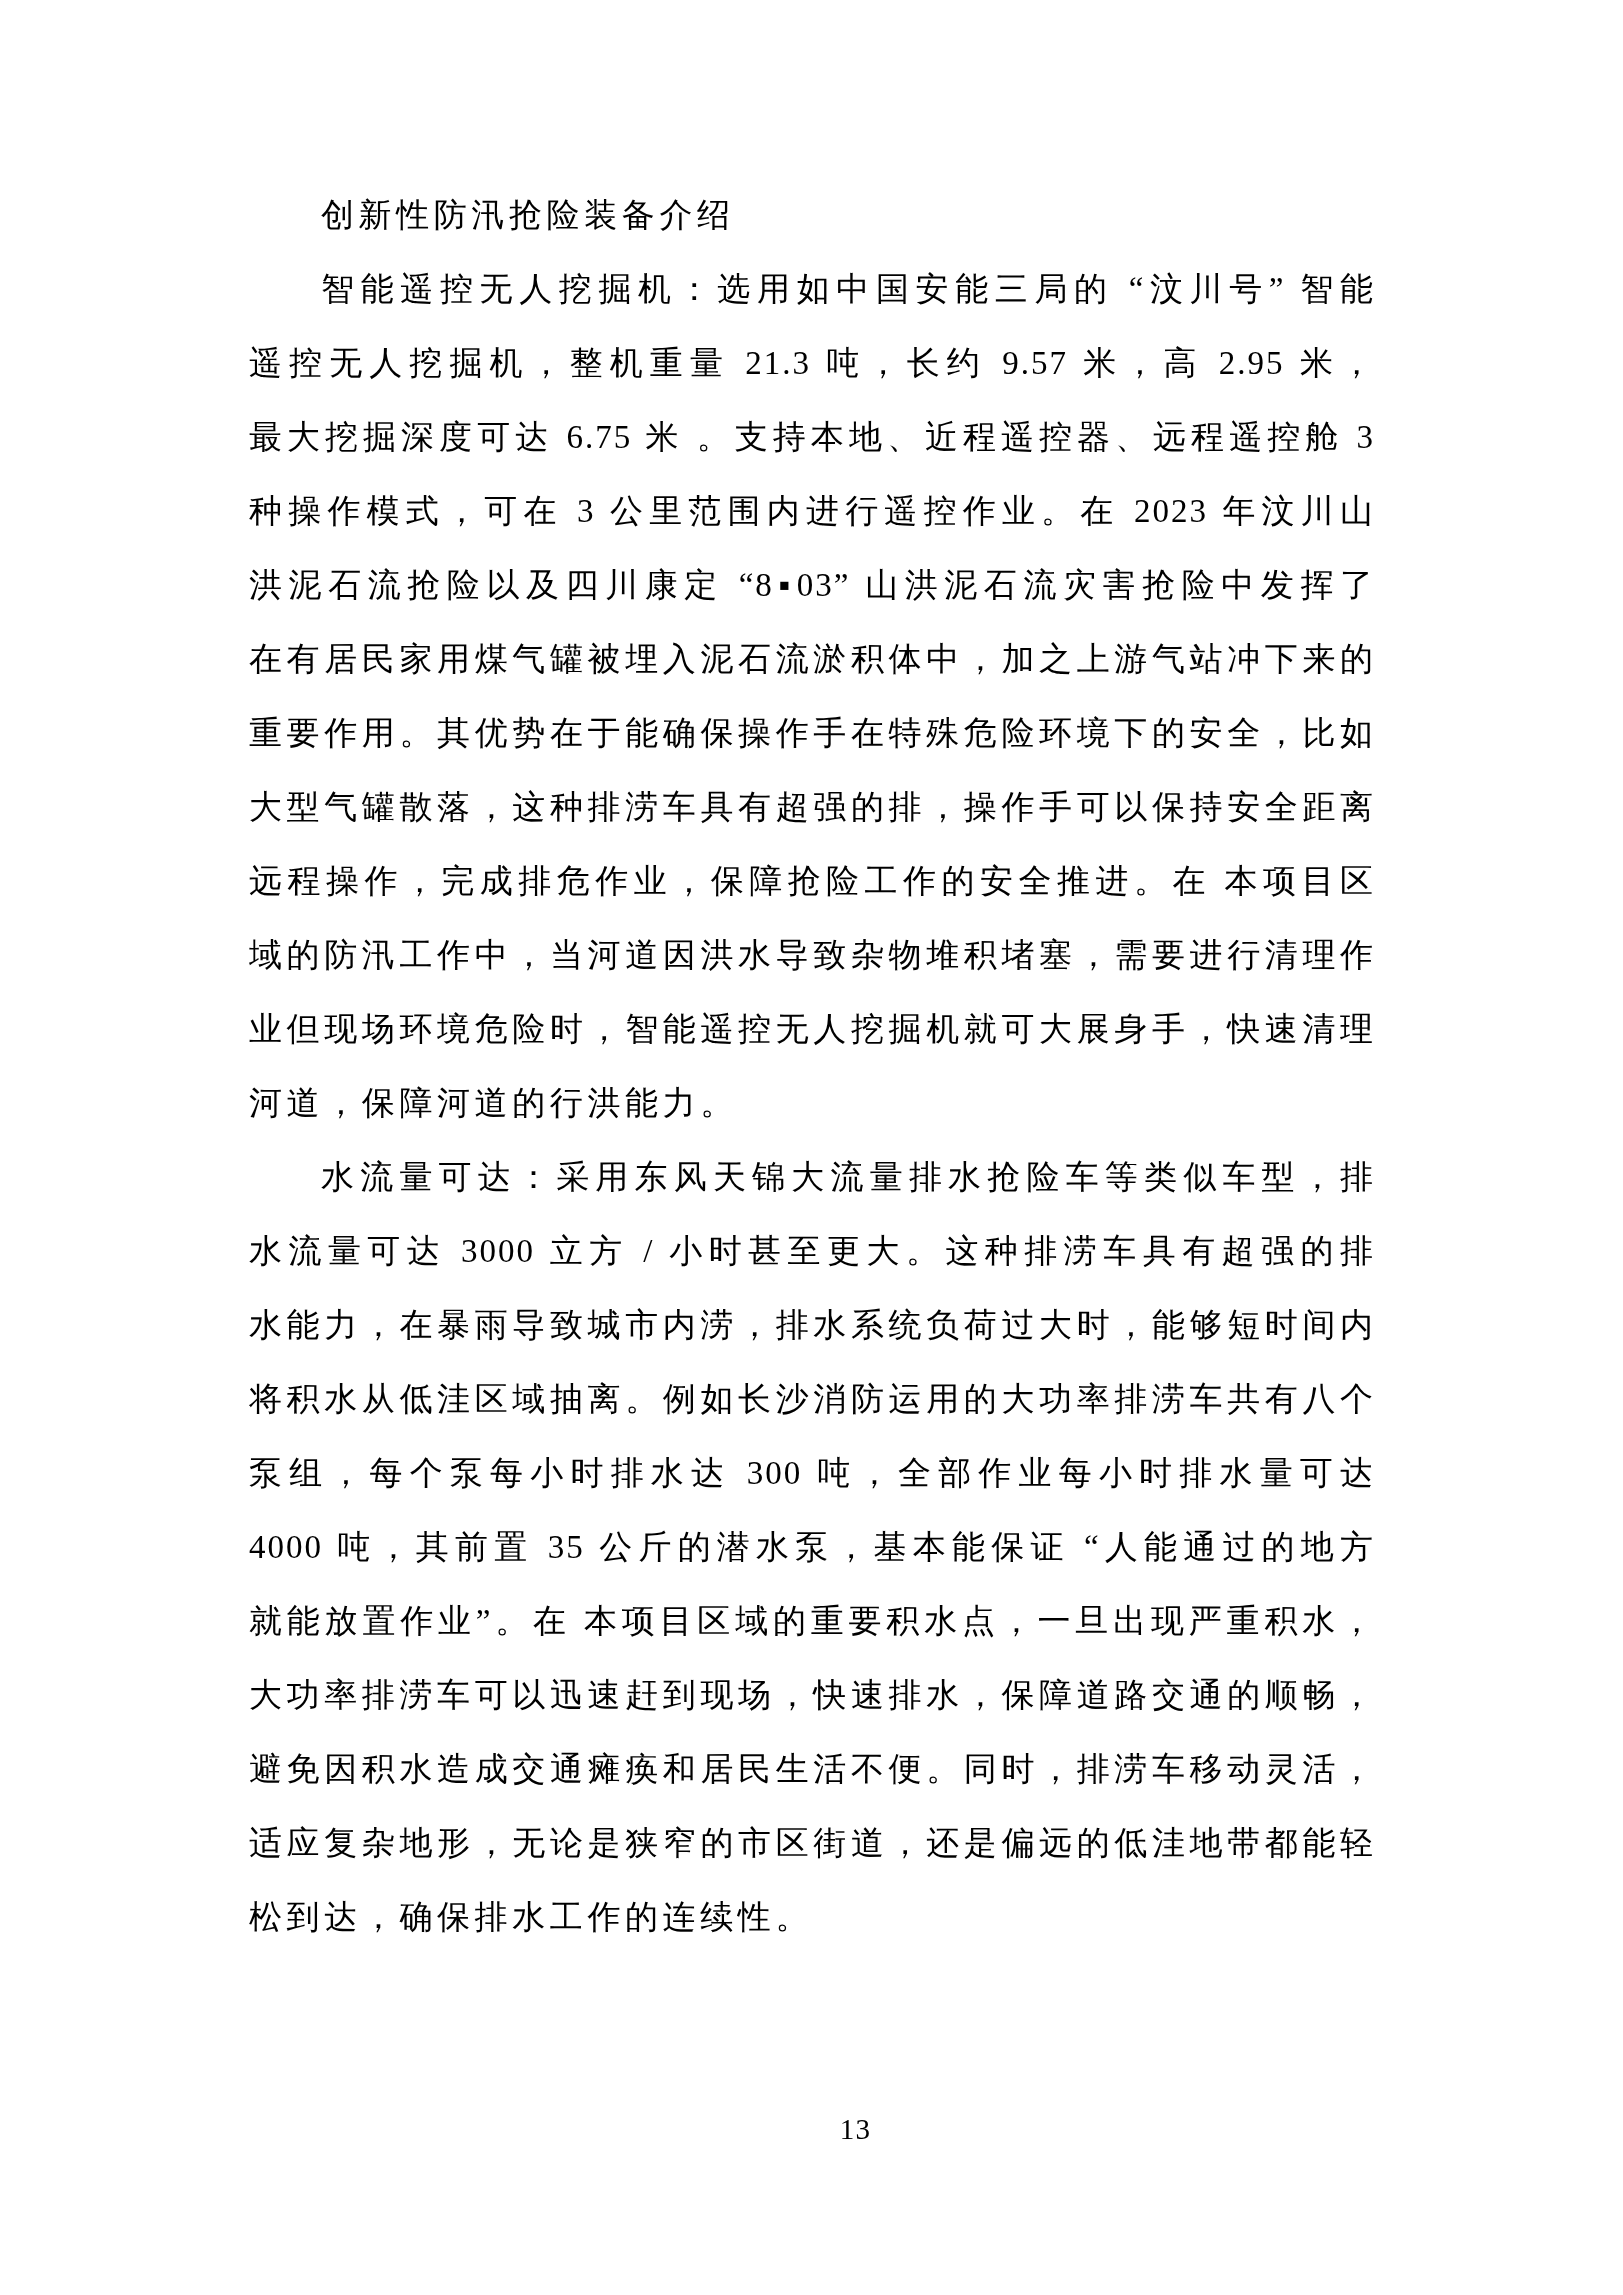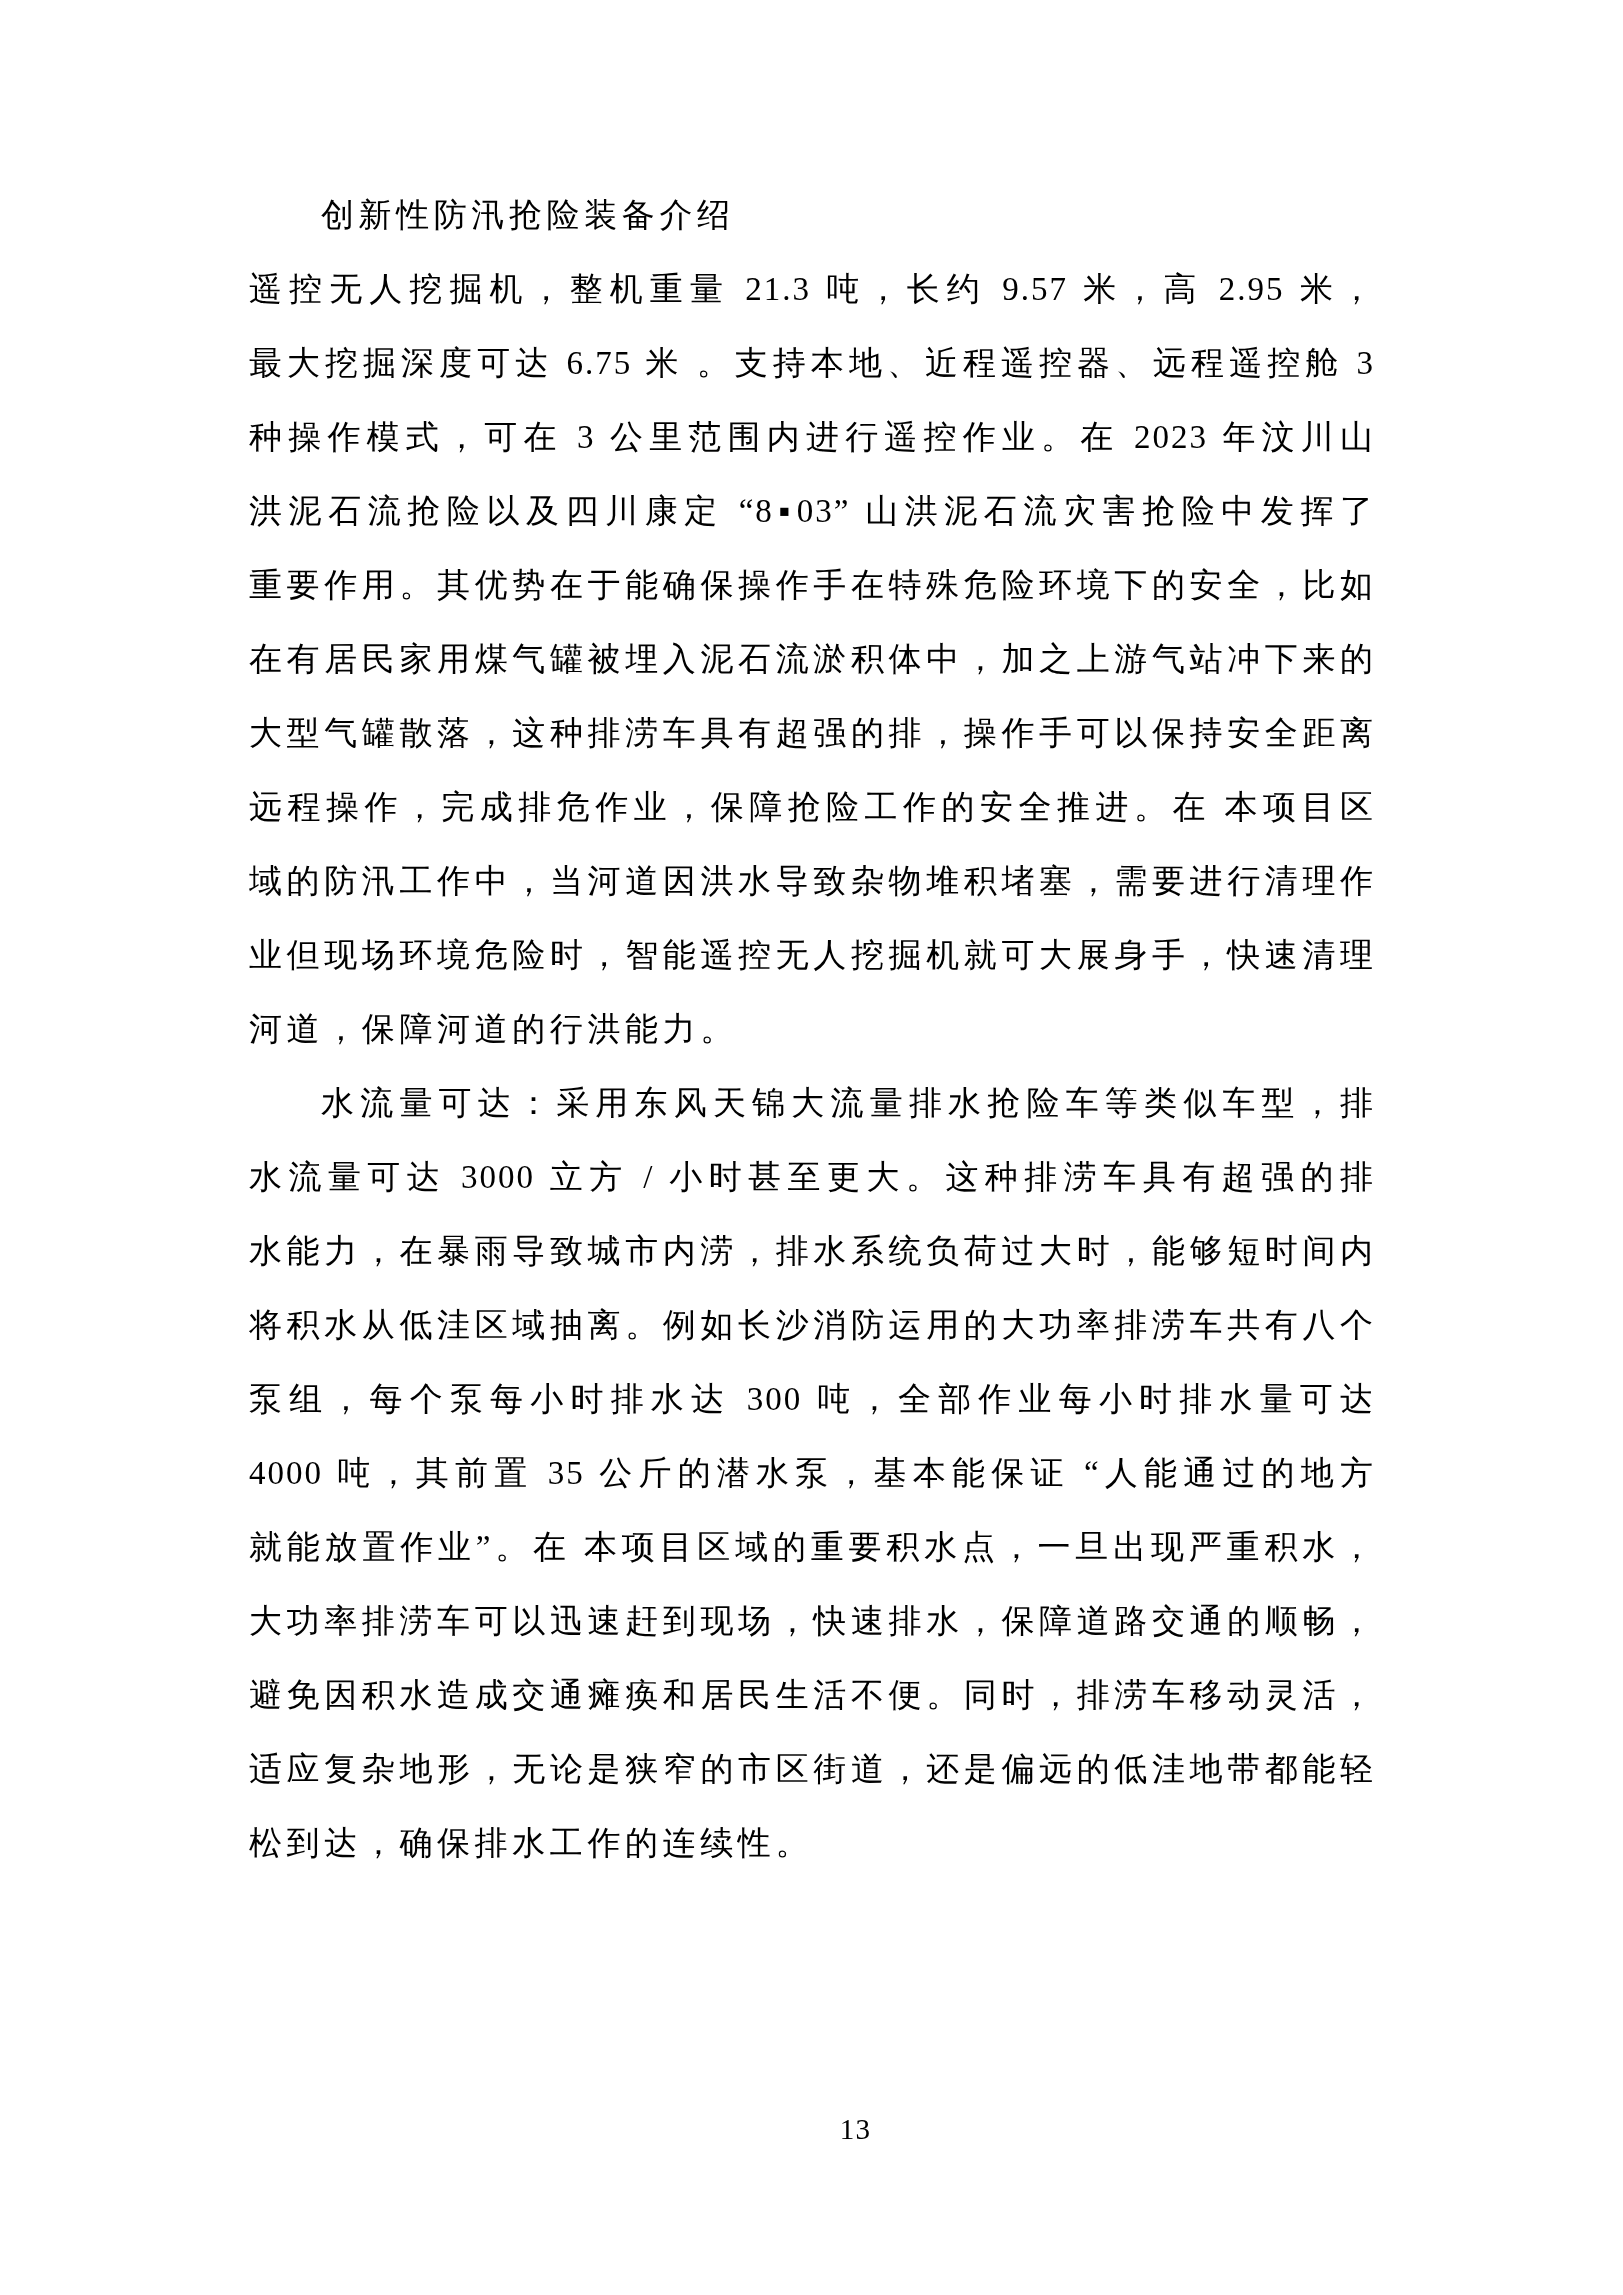--- a/index.html
+++ b/index.html
@@ -59,26 +59,27 @@
     letter-spacing: 1.3px;
     padding-left: 44px;
   }
 </style>
 </head>
 <body>
 
 <div class="page">
   <div class="textblock">
     <div class="line indent plain">创新性防汛抢险装备介绍</div>
+    <div class="line indent">智能遥控无人挖掘机：选用如中国安能三局的 “汶川号” 智能</div>
     <div class="line">遥控无人挖掘机，整机重量 21.3 吨，长约 9.57 米，高 2.95 米，</div>
     <div class="line">最大挖掘深度可达 6.75 米 。支持本地、近程遥控器、远程遥控舱 3</div>
     <div class="line">种操作模式，可在 3 公里范围内进行遥控作业。在 2023 年汶川山</div>
     <div class="line">洪泥石流抢险以及四川康定 “8▪03” 山洪泥石流灾害抢险中发挥了</div>
+    <div class="line">在有居民家用煤气罐被埋入泥石流淤积体中，加之上游气站冲下来的</div>
     <div class="line">重要作用。其优势在于能确保操作手在特殊危险环境下的安全，比如</div>
-    <div class="line">在有居民家用煤气罐被埋入泥石流淤积体中，加之上游气站冲下来的</div>
     <div class="line">大型气罐散落，这种排涝车具有超强的排，操作手可以保持安全距离</div>
     <div class="line">远程操作，完成排危作业，保障抢险工作的安全推进。在 本项目区</div>
     <div class="line">域的防汛工作中，当河道因洪水导致杂物堆积堵塞，需要进行清理作</div>
     <div class="line">业但现场环境危险时，智能遥控无人挖掘机就可大展身手，快速清理</div>
     <div class="line plain">河道，保障河道的行洪能力。</div>
     <div class="line indent">水流量可达：采用东风天锦大流量排水抢险车等类似车型，排</div>
     <div class="line">水流量可达 3000 立方 / 小时甚至更大。这种排涝车具有超强的排</div>
     <div class="line">水能力，在暴雨导致城市内涝，排水系统负荷过大时，能够短时间内</div>
     <div class="line">将积水从低洼区域抽离。例如长沙消防运用的大功率排涝车共有八个</div>
     <div class="line">泵组，每个泵每小时排水达 300 吨，全部作业每小时排水量可达</div>

